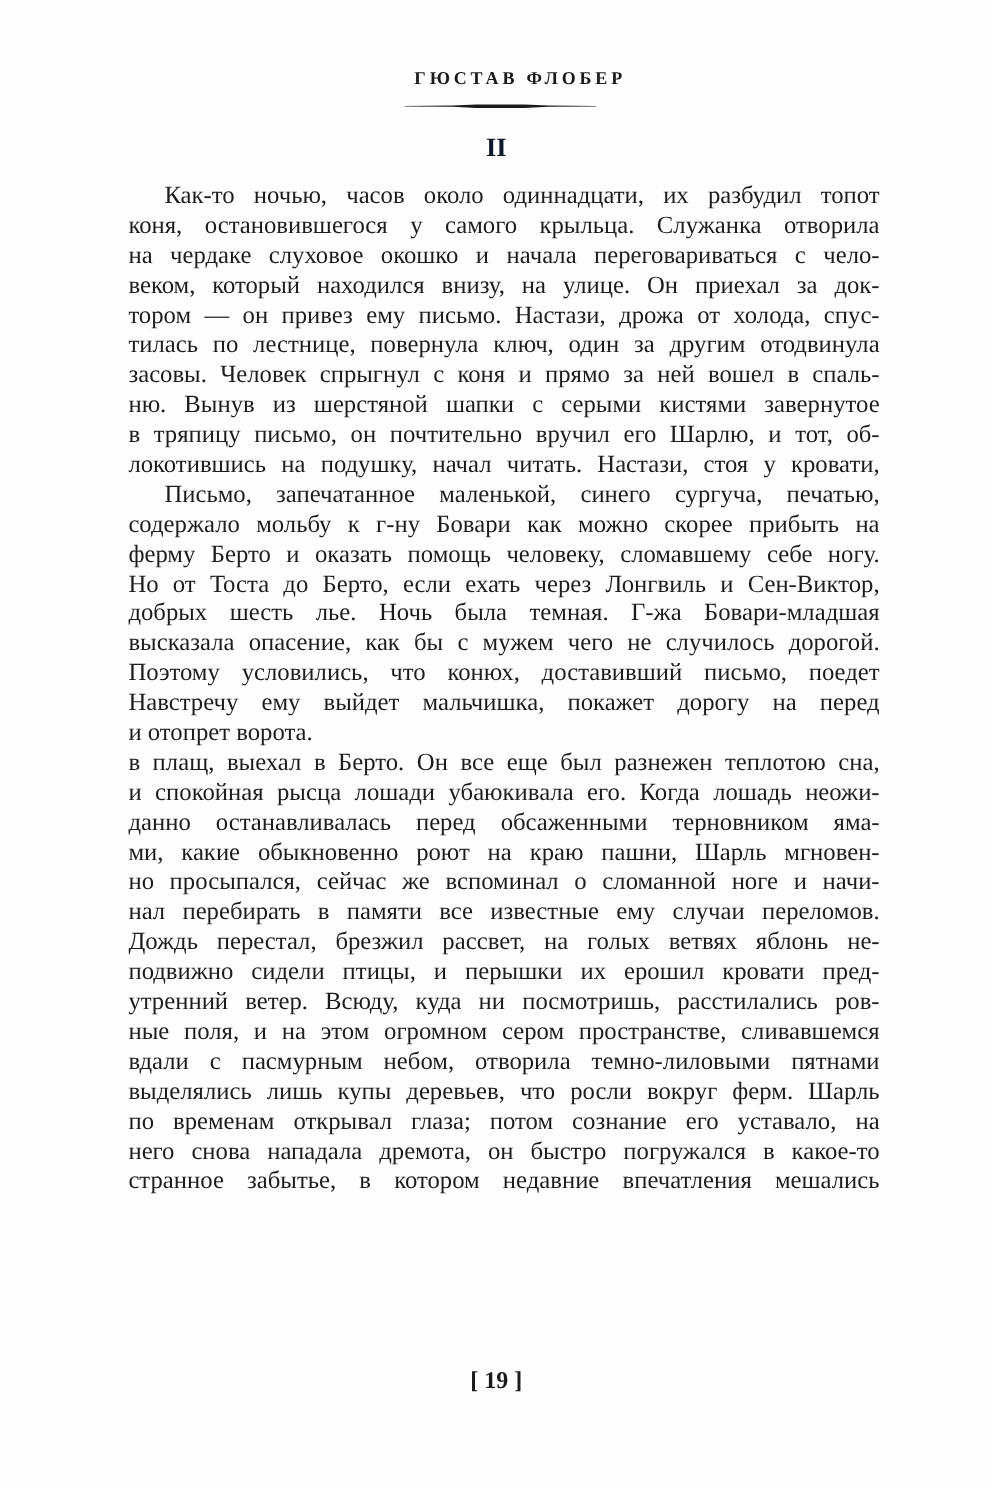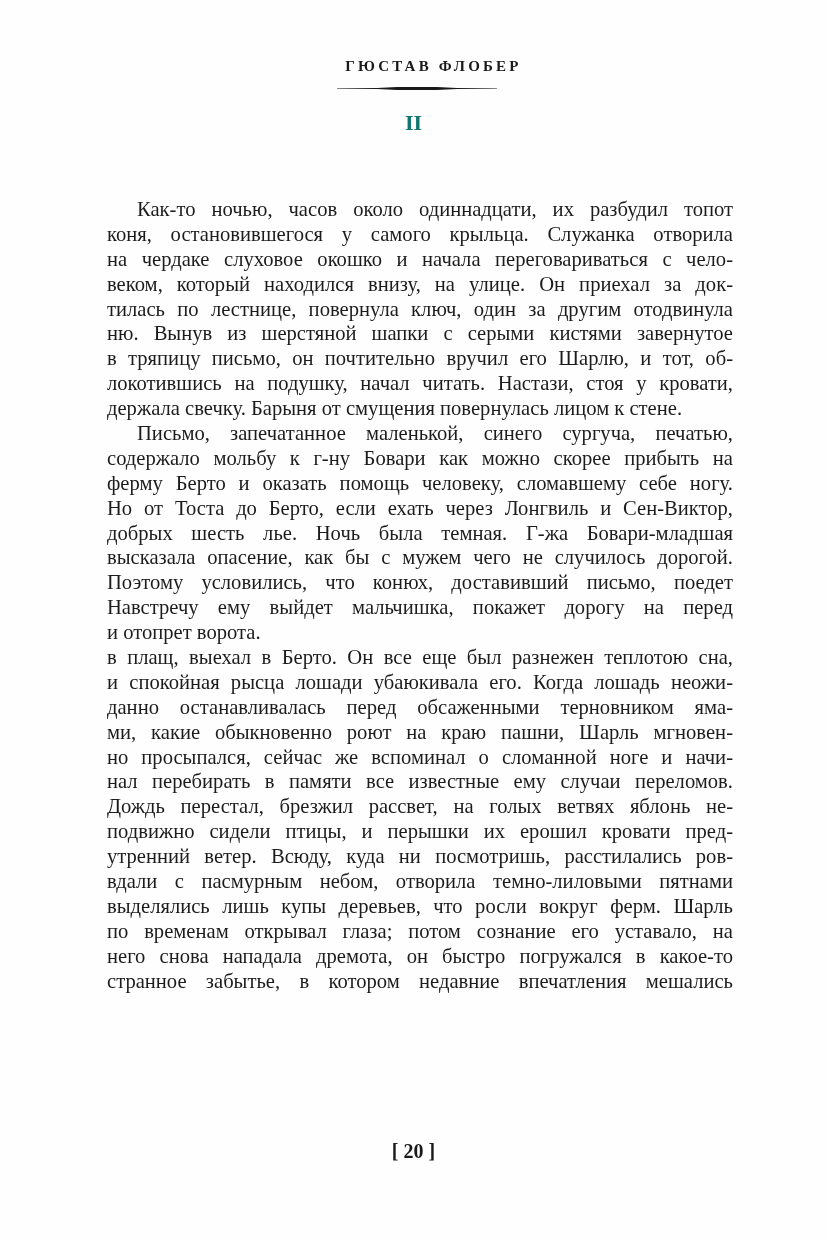--- a/index.html
+++ b/index.html
@@ -7,26 +7,26 @@
   .page { position: absolute; left: 0; top: 0; width: 827px; height: 1240px; background: #fefefe; }
   .running-head {
     position: absolute; left: 0; width: 827px; top: 58px;
     text-align: center; font-family: "Liberation Serif", serif; font-weight: bold;
     font-size: 15px; letter-spacing: 3.2px; color: #1a1a1a; padding-left: 20px;
   }
   .rule { position: absolute; top: 86px; left: 337px; width: 160px; height: 5px; }
   .chapter {
     position: absolute; left: 0; width: 827px; top: 110px;
     text-align: center; font-family: "Liberation Serif", serif; font-weight: bold;
-    font-size: 22px; color: #0f766e;
+    font-size: 22px; color: #0f172a;
   }
   .body-text {
     position: absolute; left: 107px; top: 151px; width: 626px;
     font-family: "Liberation Serif", serif; font-size: 20.6px; line-height: 24.9px;
-    color: #1c1c1c; text-align: justify; hyphens: manual; margin-top: 46px;
+    color: #1c1c1c; text-align: justify; hyphens: manual;
   }
   .line { display: block; height: 24.9px; white-space: nowrap; text-align: justify; text-align-last: justify; }
   .line.last { text-align-last: left; }
   .line.indent { padding-left: 30px; }
   .folio {
     position: absolute; left: 0; width: 827px; top: 1140px;
     text-align: center; font-family: "Liberation Serif", serif; font-weight: bold;
     font-size: 20px; color: #1a1a1a;
   }
 </style>
@@ -39,25 +39,26 @@
     <polygon points="0,2.3 40,2 60,1 100,1 120,2 160,2.3 160,2.7 120,3 100,4 60,4 40,3 0,2.7" fill="#1a1a1a"></polygon>
   </svg>
   <div class="chapter">II</div>
 
   <div class="body-text" id="body">
       <div>
         <span class="line indent">Как-то ночью, часов около одиннадцати, их разбудил топот</span>
         <span class="line">коня, остановившегося у самого крыльца. Служанка отворила</span>
         <span class="line">на чердаке слуховое окошко и начала переговариваться с чело-</span>
         <span class="line">веком, который находился внизу, на улице. Он приехал за док-</span>
+        <span class="line">тором — он привез ему письмо. Настази, дрожа от холода, спус-</span>
         <span class="line">тилась по лестнице, повернула ключ, один за другим отодвинула</span>
+        <span class="line">засовы. Человек спрыгнул с коня и прямо за ней вошел в спаль-</span>
         <span class="line">ню. Вынув из шерстяной шапки с серыми кистями завернутое</span>
         <span class="line">в тряпицу письмо, он почтительно вручил его Шарлю, и тот, об-</span>
         <span class="line">локотившись на подушку, начал читать. Настази, стоя у кровати,</span>
-        <span class="line last">держала свечку. Барыня от смущения повернулась лицом к стене.</span>
       </div>
       <div>
         <span class="line indent">Письмо, запечатанное маленькой, синего сургуча, печатью,</span>
         <span class="line">содержало мольбу к г-ну Бовари как можно скорее прибыть на</span>
         <span class="line">ферму Берто и оказать помощь человеку, сломавшему себе ногу.</span>
         <span class="line">Но от Тоста до Берто, если ехать через Лонгвиль и Сен-Виктор,</span>
         <span class="line">добрых шесть лье. Ночь была темная. Г-жа Бовари-младшая</span>
         <span class="line">высказала опасение, как бы с мужем чего не случилось дорогой.</span>
         <span class="line">Поэтому условились, что конюх, доставивший письмо, поедет</span>
         <span class="line">Навстречу ему выйдет мальчишка, покажет дорогу на перед</span>
@@ -66,22 +67,23 @@
       <div>
         <span class="line">в плащ, выехал в Берто. Он все еще был разнежен теплотою сна,</span>
         <span class="line">и спокойная рысца лошади убаюкивала его. Когда лошадь неожи-</span>
         <span class="line">данно останавливалась перед обсаженными терновником яма-</span>
         <span class="line">ми, какие обыкновенно роют на краю пашни, Шарль мгновен-</span>
         <span class="line">но просыпался, сейчас же вспоминал о сломанной ноге и начи-</span>
         <span class="line">нал перебирать в памяти все известные ему случаи переломов.</span>
         <span class="line">Дождь перестал, брезжил рассвет, на голых ветвях яблонь не-</span>
         <span class="line">подвижно сидели птицы, и перышки их ерошил кровати пред-</span>
         <span class="line">утренний ветер. Всюду, куда ни посмотришь, расстилались ров-</span>
+        <span class="line">ные поля, и на этом огромном сером пространстве, сливавшемся</span>
         <span class="line">вдали с пасмурным небом, отворила темно-лиловыми пятнами</span>
         <span class="line">выделялись лишь купы деревьев, что росли вокруг ферм. Шарль</span>
         <span class="line">по временам открывал глаза; потом сознание его уставало, на</span>
         <span class="line">него снова нападала дремота, он быстро погружался в какое-то</span>
         <span class="line">странное забытье, в котором недавние впечатления мешались</span>
       </div>
     </div>
 
-  <div class="folio">[ 20 ]</div>
+  <div class="folio">[ 19 ]</div>
 </div>
 
 </body></html>

